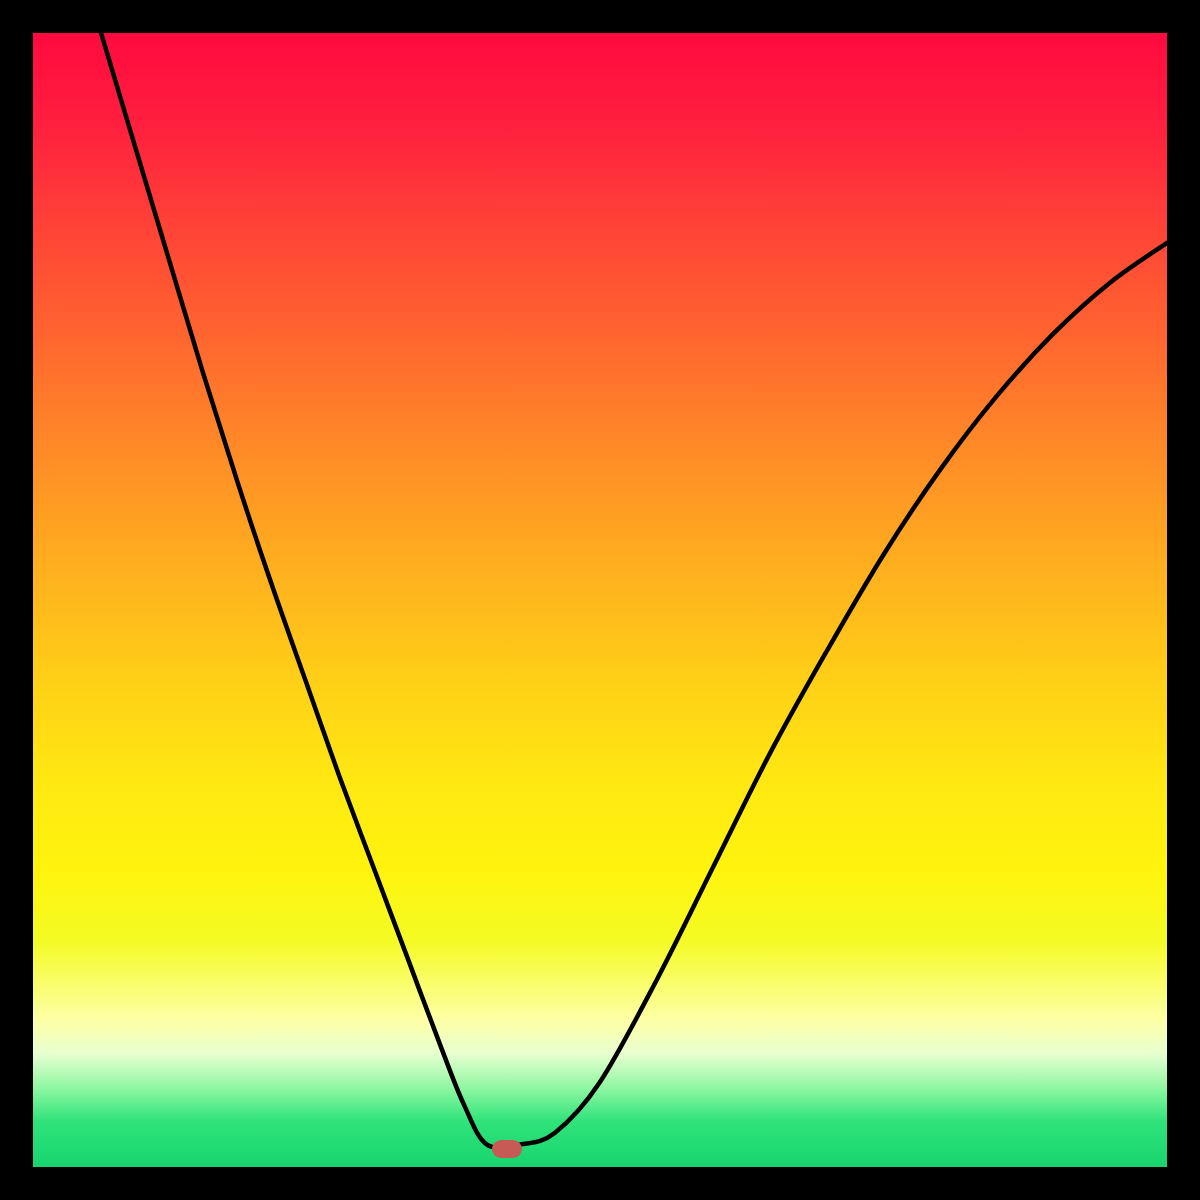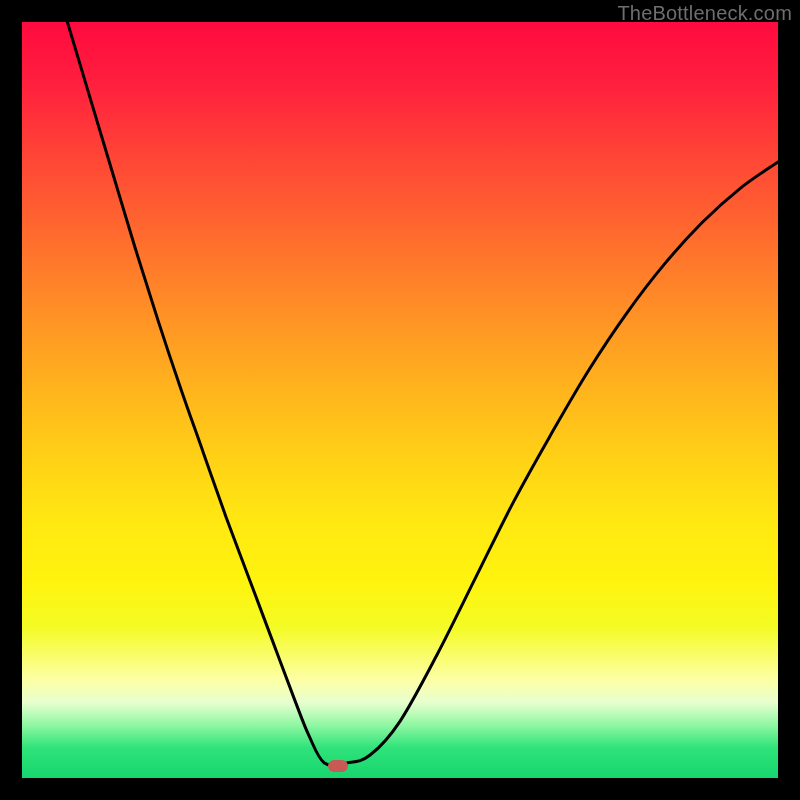--- a/index.html
+++ b/index.html
@@ -75,14 +75,13 @@
 
 <div class="frame">
   <div class="plot"></div>
 
   <svg class="curve" viewBox="0 0 756 756" preserveAspectRatio="none">
     <path id="curve-path" fill="none" stroke="#000000" stroke-width="3" stroke-linejoin="round" stroke-linecap="round" d="M 45.4 0.0 C 49.1 12.6, 60.5 50.4, 68.0 75.6 C 75.6 100.8, 83.2 126.0, 90.7 151.2 C 98.3 176.4, 105.8 202.2, 113.4 226.8 C 121.0 251.4, 128.5 275.3, 136.1 298.6 C 143.6 321.9, 151.2 344.6, 158.8 366.7 C 166.3 388.7, 173.9 409.5, 181.4 430.9 C 189.0 452.3, 196.6 474.4, 204.1 495.2 C 211.7 516.0, 219.2 535.5, 226.8 555.7 C 234.4 575.8, 241.9 596.0, 249.5 616.1 C 257.0 636.3, 265.9 660.2, 272.2 676.6 C 278.5 693.0, 282.2 703.7, 287.3 714.4 C 292.3 725.1, 296.1 736.5, 302.4 740.9 C 308.7 745.3, 317.5 742.1, 325.1 740.9 C 332.6 739.6, 338.9 740.2, 347.8 733.3 C 356.6 726.4, 366.7 716.3, 378.0 699.3 C 389.3 682.3, 403.2 655.2, 415.8 631.3 C 428.4 607.3, 441.0 580.9, 453.6 555.7 C 466.2 530.5, 478.8 504.0, 491.4 480.1 C 504.0 456.1, 516.6 434.1, 529.2 412.0 C 541.8 390.0, 554.4 367.9, 567.0 347.8 C 579.6 327.6, 592.2 308.7, 604.8 291.1 C 617.4 273.4, 630.0 257.0, 642.6 241.9 C 655.2 226.8, 667.8 212.9, 680.4 200.3 C 693.0 187.7, 705.6 176.4, 718.2 166.3 C 730.8 156.2, 749.7 144.3, 756.0 139.9"></path>
   </svg>
 
   <div id="marker" class="marker" style="left: 338.008px; top: 765.904px; background: rgb(199, 90, 84);"></div>
 
-  <div class="watermark">TheBottleneck.com</div>
 </div>
 
 </body></html>

